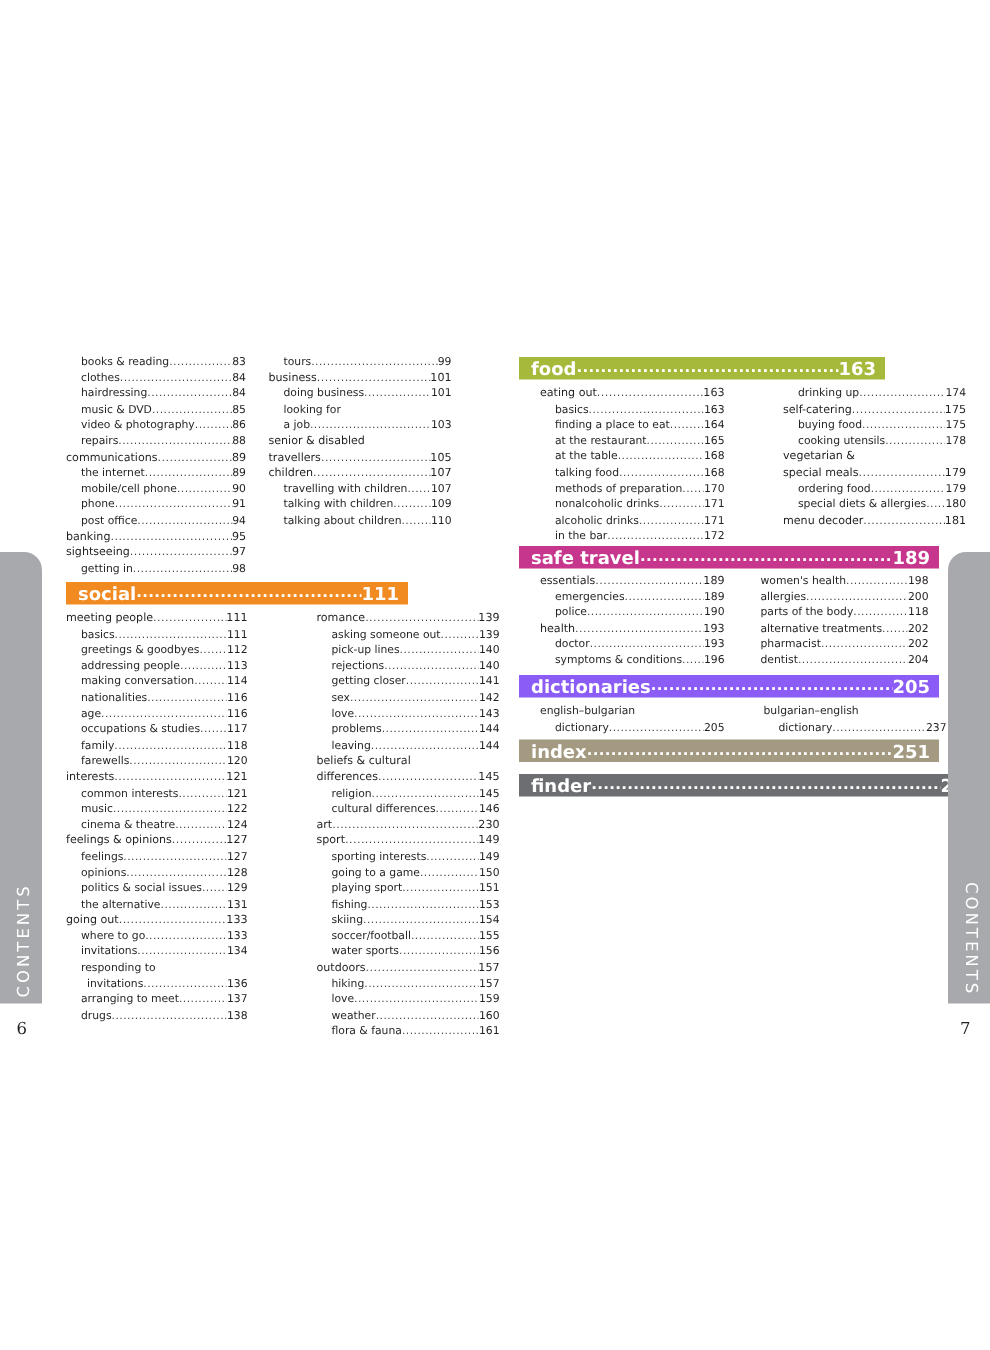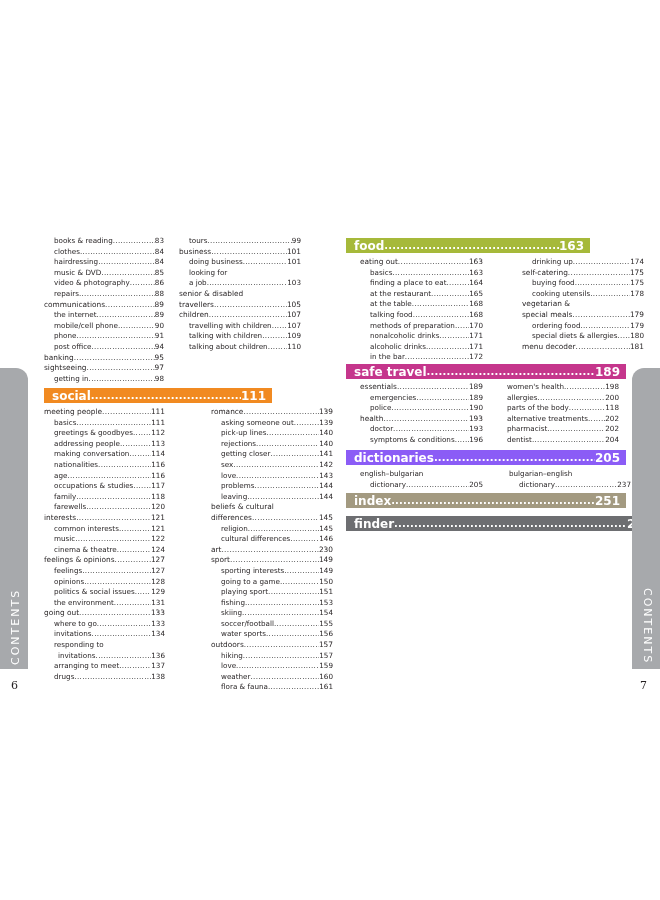--- a/index.html
+++ b/index.html
@@ -267,21 +267,21 @@
         <span class="lbl">opinions</span>
         <span class="dots"></span>
         <span class="pg">128</span>
       </div>
       <div class="entry sub">
         <span class="lbl">politics &amp; social issues</span>
         <span class="dots"></span>
         <span class="pg">129</span>
       </div>
       <div class="entry sub">
-        <span class="lbl">the environment</span>
+        <span class="lbl">the alternative</span>
         <span class="dots"></span>
         <span class="pg">131</span>
       </div>
       <div class="entry main">
         <span class="lbl">going out</span>
         <span class="dots"></span>
         <span class="pg">133</span>
       </div>
       <div class="entry sub">
         <span class="lbl">where to go</span>

